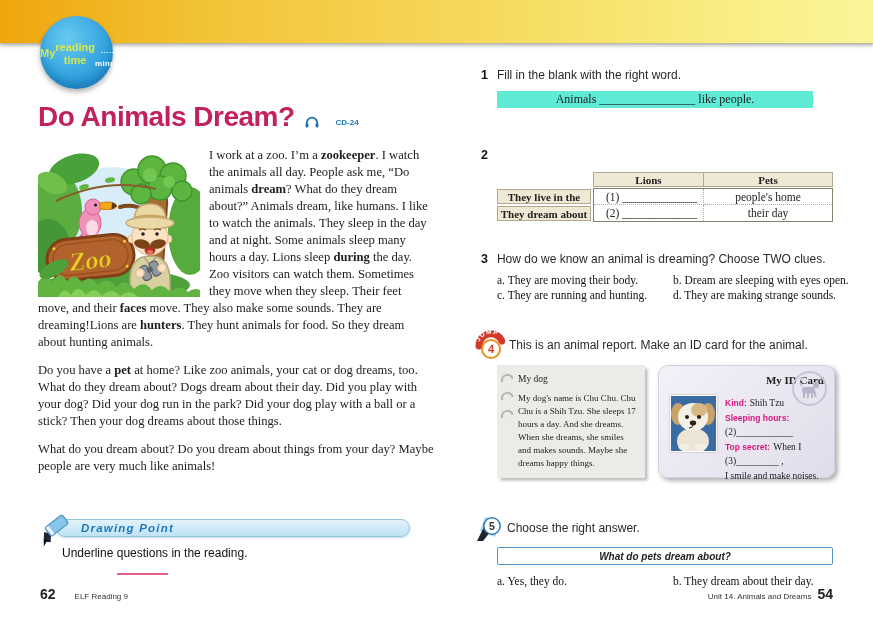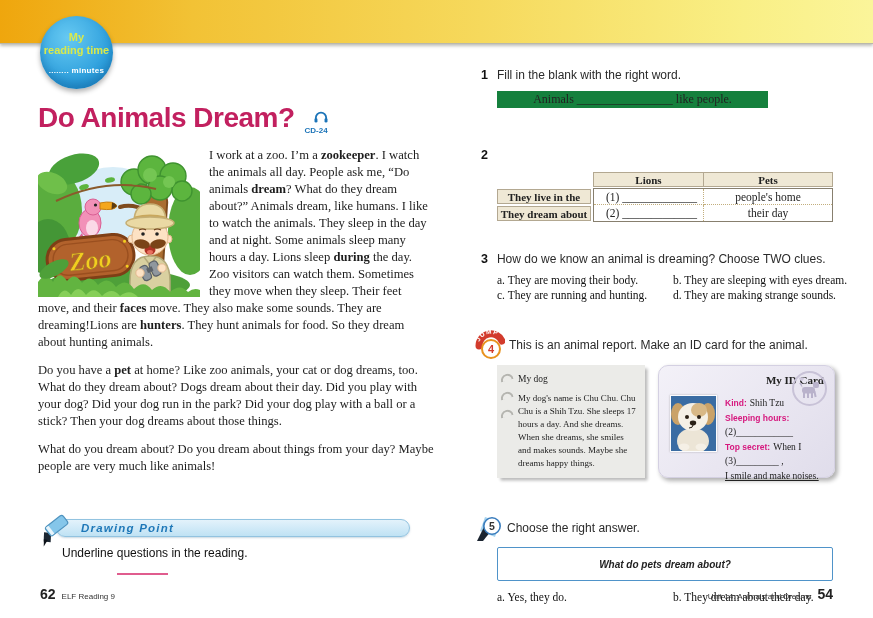--- a/index.html
+++ b/index.html
@@ -15,32 +15,32 @@
     position: absolute; left:0; top:0; width:873px; height:44px;
     background: linear-gradient(90deg, #efa60d 0%, #f2c235 22%, #f6d95c 55%, #f9ef85 85%, #fbf59a 100%);
     border-bottom: 1px solid #b9b8ab;
     box-shadow: 0 2px 3px rgba(110,110,100,.45);
   }
   
   .read-badge {
     position: absolute; left:40px; top:16px; width:73px; height:73px; border-radius:50%;
     background: radial-gradient(circle at 38% 30%, #66c9f2, #2fa0dd 62%, #1d85c4 100%);
     box-shadow: 0 3px 5px rgba(0,0,0,.3), inset 0 -6px 9px rgba(8,82,140,.35);
-    display:flex; flex-direction:column; align-items:center; justify-content:center;
+    display:flex; align-items:center; justify-content:space-between;
     text-align:center; line-height: 13px; padding-top:2px;
   }
   .read-badge .yellow { color:#d9e94b; font-weight:bold; font-size:11px; }
   .read-badge .minutes-line { color:#ffffff; font-weight:bold; font-size:8px; margin-top:7px; letter-spacing:.3px; }
   
   .title-row { position:absolute; left:38px; top:101px; display:flex; align-items:center; gap:10px; }
   .page-title {
     font-size:28px; font-weight:bold; letter-spacing:-.5px; color:#c2205f;
     font-family:"Liberation Sans", sans-serif;
   }
-  .audio { display:flex; align-items:flex-end; gap:3px; margin-top:10px;flex-direction:column; }
+  .audio { display:flex; align-items:center; gap:17px; margin-top:10px; }
   .audio-label { color:#1c74b8; font-weight:bold; font-size:8px; }
   .passage {
     position:absolute; left:38px; top:147px; width:396px;
     font-family:"Liberation Serif", serif; font-size:12.6px; line-height:17px; color:#1c1c1c;
   }
   .passage p { margin-bottom:11px; }
   .zoo-art { float:left; width:162px; height:148px; margin:2px 9px 2px 0; }
   
   .drawing-point { position:absolute; left:56px; top:519px; width:354px; }
   .dp-bar {
@@ -49,32 +49,32 @@
     border:1px solid #92c3e0;
     box-shadow: 0 1px 2px rgba(100,140,170,.35);
   }
   .dp-label {
     color:#1f78b8; font-weight:bold; font-style:italic; font-size:11.5px;
     line-height:17px; padding-left:24px; letter-spacing:1.2px;
   }
   .dp-pen { position:absolute; left:-24px; top:-10px; }
   .dp-instruction { margin:9px 0 0 6px; font-size:12px; color:#111; }
   .u-pink { border-bottom:2px solid #e05c8e; padding-bottom:13px; }
-  .footer-left { position:absolute; left:40px; bottom:16px; display:flex; align-items:baseline; gap:6px; }
+  .footer-left { position:absolute; left:40px; bottom:16px; display:flex; align-items:baseline; gap:19px; }
   .footer-right { position:absolute; right:40px; bottom:16px; display:flex; align-items:baseline; gap:6px; }
   .pg-num { font-size:14px; font-weight:bold; color:#222; }
   .pg-label { font-size:8px; color:#333; }
   
   .rp { position:absolute; left:481px; top:0; width:354px; }
   .q { position:absolute; left:0; width:354px; }
   .q-head { display:flex; gap:9px; font-size:12px; color:#2a2a2a; align-items:baseline; }
   .q-num { font-size:12.5px; font-weight:bold; color:#111; }
   
   .q1-box {
-    margin:9px 0 0 16px; width:271px; height:17px; background:#15803d;
+    margin:9px 0 0 16px; width:316px; height:17px; background:#5eead4;
     font-family:"Liberation Serif", serif; font-size:12px; color:#222;
     display:flex; align-items:center; justify-content:center;
   }
   
   .t2 { position:relative; margin:10px 0 0 16px; width:336px; height:64px; }
   .t2-cell {
     position:absolute; background:#efe8d5; border:1px solid #b3a891;
     font-family:"Liberation Serif", serif; font-weight:bold; font-size:11px; color:#222;
     display:flex; align-items:center; justify-content:center;
   }
@@ -120,24 +120,24 @@
                font-size:11px; color:#222; margin-bottom:6px; }
   .idc-stamp { position:absolute; right:7px; top:5px; width:35px; height:35px; border-radius:50%;
                border:2px solid #c8c2d7; display:flex; align-items:center; justify-content:center; }
   .idc-photo { position:absolute; left:11px; top:29px; width:47px; height:57px;
                border:1px solid #fbfbfd; box-shadow:0 0 2px rgba(0,0,0,.25); }
   .idc-fields { position:absolute; left:66px; top:30px; width:106px;
                 font-size:9.5px; line-height:14.5px; }
   .idc-label { color:#d6187e; font-weight:bold; font-size:8.5px;
                font-family:"Liberation Sans", sans-serif; margin-right:3px; }
   .idc-value { font-family:"Liberation Serif", serif; color:#222; }
-  .idc-last { font-family:"Liberation Serif", serif; color:#222;text-decoration:underline; }
+  .idc-last { font-family:"Liberation Serif", serif; color:#222; }
   
   .q5-box {
-    margin:5px 0 0 16px; width:336px; height:34px; background:#fff;
+    margin:5px 0 0 16px; width:336px; height:18px; background:#fff;
     border:1.4px solid #4f93c9; border-radius:2px;
     display:flex; align-items:center; justify-content:center;
     font-size:10px; font-weight:bold; font-style:italic; color:#222;
   }
   .badge-svg { flex:0 0 auto; }
 </style>
 </head>
 <body>
 
 <div id="spread">
@@ -307,21 +307,21 @@
       </div>
     </div>
 
     <div class="q" style="top:252px;">
       <div class="q-head">
         <span class="q-num">3</span>
         <span>How do we know an animal is dreaming? Choose TWO clues.</span>
       </div>
       <div class="opts">
         <span>a. They are moving their body.</span>
-        <span>b. They are sleeping with eyes dream.</span>
+        <span>b. Dream are sleeping with eyes open.</span>
         <span>c. They are running and hunting.</span>
         <span>d. They are making strange sounds.</span>
       </div>
     </div>
 
     <div class="q" style="top:330px;">
       <div class="q4-head">
         <svg class="badge-svg" width="30" height="30" viewBox="0 0 30 30" style="margin-left:-6px;">
           <defs>
               <path id="jarc" d="M4,16 A12,12 0 0 1 27,11"></path>

